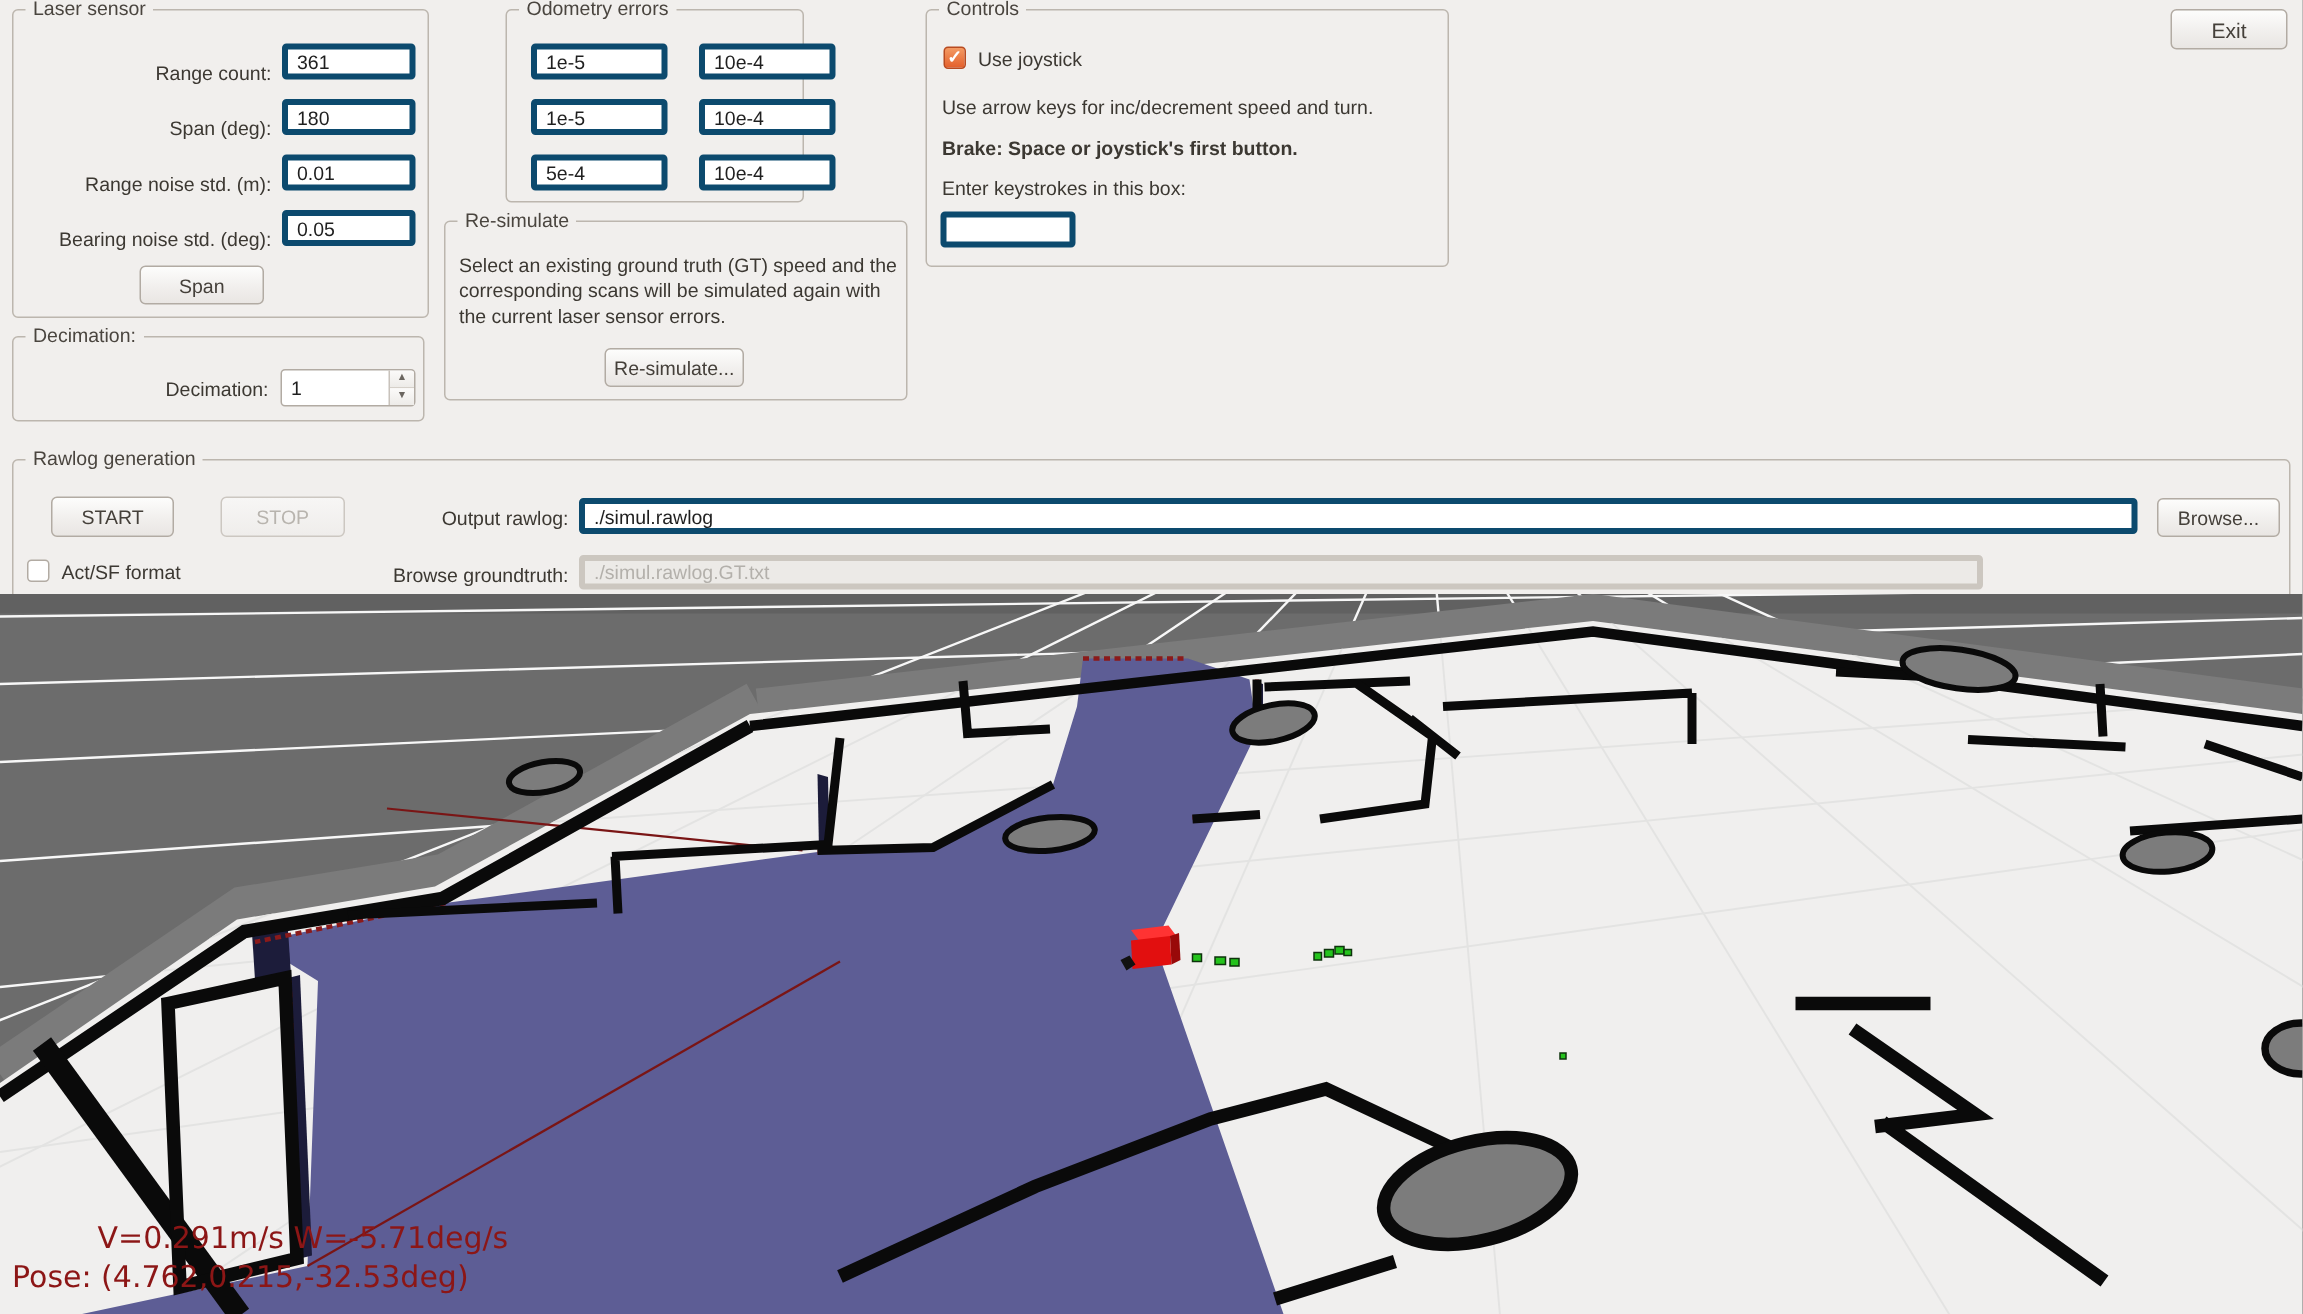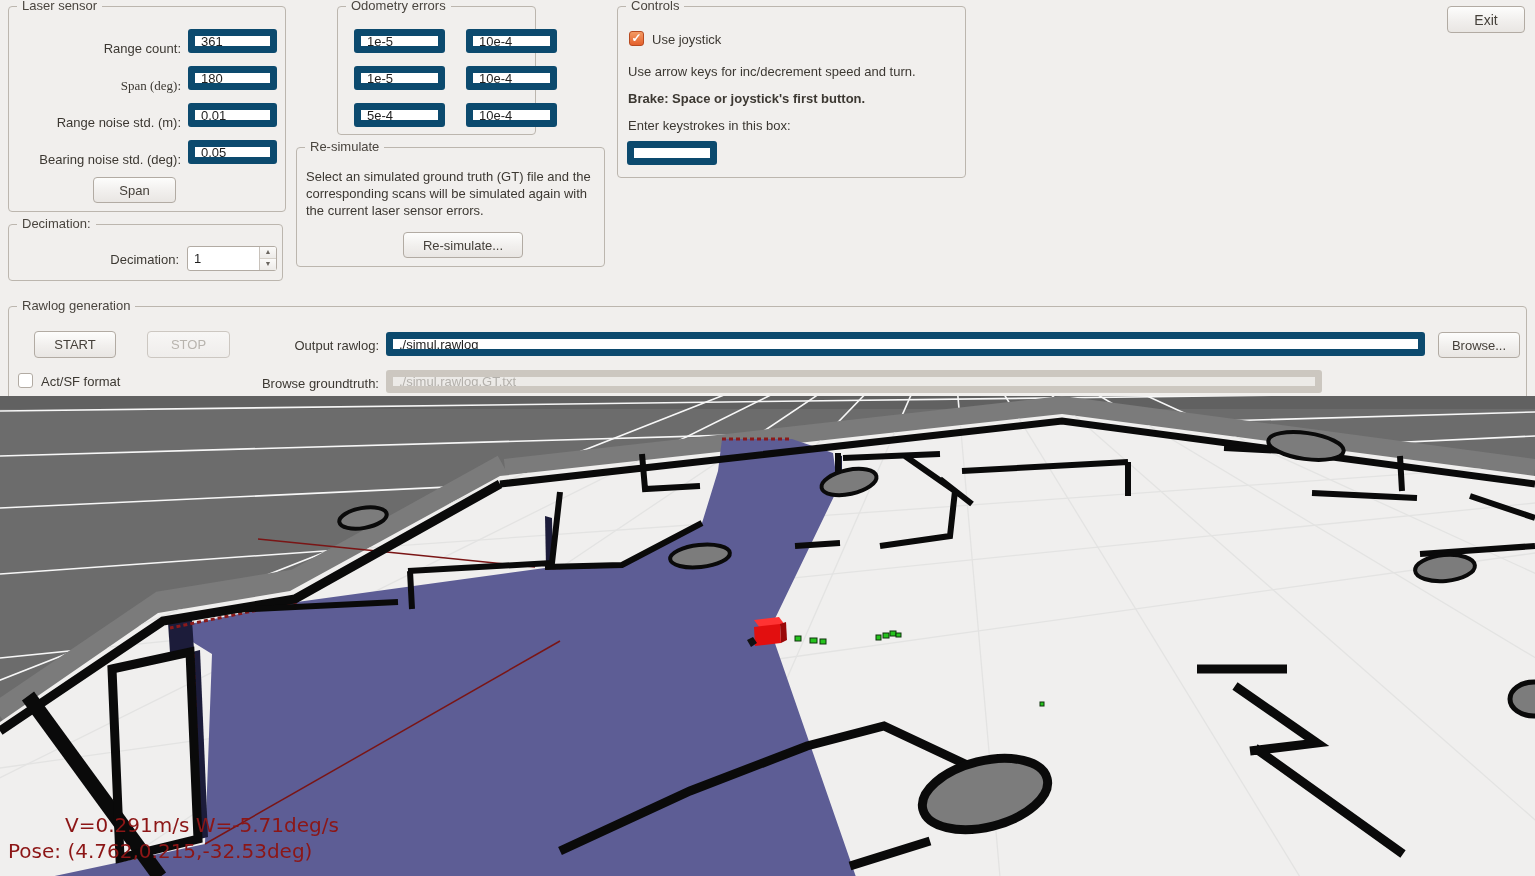--- a/index.html
+++ b/index.html
@@ -8,21 +8,21 @@
 
   .panel { position:absolute; left:0; top:0; width:1535px; height:396px; background:#f1efed; }
 
   .group { position:absolute; border:1px solid #bcb6ae; border-radius:4px; }
   .group-title { position:absolute; top:-9px; left:8px; background:#f1efed; padding:0 5px;
                  font-size:13px; color:#4a453f; white-space:nowrap; }
 
   .lbl { position:absolute; font-size:13px; color:#3c3832; white-space:nowrap; }
   .lbl.r { text-align:right; }
 
-  .tin { position:absolute; border:7px solid #0c4a6e; border-radius:3px; background:#fff;
+  .tin { position:absolute; border:4px solid #0c4a6e; border-radius:3px; background:#fff;
          font-family:"Liberation Sans", sans-serif; font-size:13px; color:#1f1f1f;
          padding:2px 6px; outline:none; }
   .tin:disabled, .tin.disabled { background:#eceae7; color:#b3b0ab; border-color:#ccc7c0; }
 
   .btn { position:absolute; border:1px solid #b2aba3; border-radius:4px;
          background:linear-gradient(#fdfdfc,#f1efed 55%,#e9e6e3);
          font-family:"Liberation Sans", sans-serif; font-size:13px; color:#45403a;
          display:flex; align-items:center; justify-content:center; cursor:default; }
   .btn.disabled { color:#b8b4ae; background:linear-gradient(#f7f6f5,#efedeb); border-color:#ccc7c1; }
 
@@ -46,21 +46,21 @@
 </style>
 </head>
 <body>
 
 <div class="panel">
 
   <div class="group" style="left:8px; top:6px; width:278px; height:206px;">
     <span class="group-title">Laser sensor</span>
     <span class="lbl r" style="left:0; top:34px; width:172px;">Range count:</span>
     <input class="tin" style="left: 179px; top: 22px; width: 89px; height: 24px;" value="361">
-    <span class="lbl r" style="left:0; top:71px; width:172px;font-family:Liberation Serif, serif;">Span (deg):</span>
+    <span class="lbl r" style="left:0; top:71px; width:172px;">Span (deg):</span>
     <input class="tin" style="left: 179px; top: 59px; width: 89px; height: 24px;" value="180">
     <span class="lbl r" style="left:0; top:108px; width:172px;">Range noise std. (m):</span>
     <input class="tin" style="left: 179px; top: 96px; width: 89px; height: 24px;" value="0.01">
     <span class="lbl r" style="left:0; top:145px; width:172px;">Bearing noise std. (deg):</span>
     <input class="tin" style="left: 179px; top: 133px; width: 89px; height: 24px;" value="0.05">
     <div class="btn" style="left:84px; top:170px; width:83px; height:26px;">Span</div>
   </div>
 
   <div class="group" style="left:8px; top:224px; width:275px; height:57px;">
     <span class="group-title">Decimation:</span>
@@ -79,22 +79,22 @@
     <input class="tin" style="left: 16px; top: 22px; width: 91px; height: 24px;" value="1e-5">
     <input class="tin" style="left: 128px; top: 22px; width: 91px; height: 24px;" value="10e-4">
     <input class="tin" style="left: 16px; top: 59px; width: 91px; height: 24px;" value="1e-5">
     <input class="tin" style="left: 128px; top: 59px; width: 91px; height: 24px;" value="10e-4">
     <input class="tin" style="left: 16px; top: 96px; width: 91px; height: 24px;" value="5e-4">
     <input class="tin" style="left: 128px; top: 96px; width: 91px; height: 24px;" value="10e-4">
   </div>
 
   <div class="group" style="left:296px; top:147px; width:309px; height:120px;">
     <span class="group-title">Re-simulate</span>
-    <div class="desc" style="left:9px; top:20px; width:293px;">Select an simulated ground truth (GT) file and the corresponding scans will be simulated again with the current laser sensor errors.</div>
-    <div class="btn" style="left:106px; top:84px; width:120px; height:26px;">Re-simulate...</div>
+    <div class="desc" style="left:9px; top:20px; width:293px;">Select an existing ground truth (GT) speed and the corresponding scans will be simulated again with the current laser sensor errors.</div>
+    <div class="btn" style="left:106px; top:84px; width:93px; height:26px;">Re-simulate...</div>
   </div>
 
   <div class="group" style="left:617px; top:6px; width:349px; height:172px;">
     <span class="group-title">Controls</span>
     <span class="cb checked" style="left:11px; top:24px;">✓</span>
     <span class="lbl" style="left:34px; top:25px;">Use joystick</span>
     <span class="ctl-line" style="left:10px; top:57px;">Use arrow keys for inc/decrement speed and turn.</span>
     <span class="ctl-line" style="left:10px; top:84px;font-weight:bold;">Brake: Space or joystick's first button.</span>
     <span class="ctl-line" style="left:10px; top:111px;">Enter keystrokes in this box:</span>
     <input class="tin" style="left: 9px; top: 134px; width: 90px; height: 24px;" value="">

